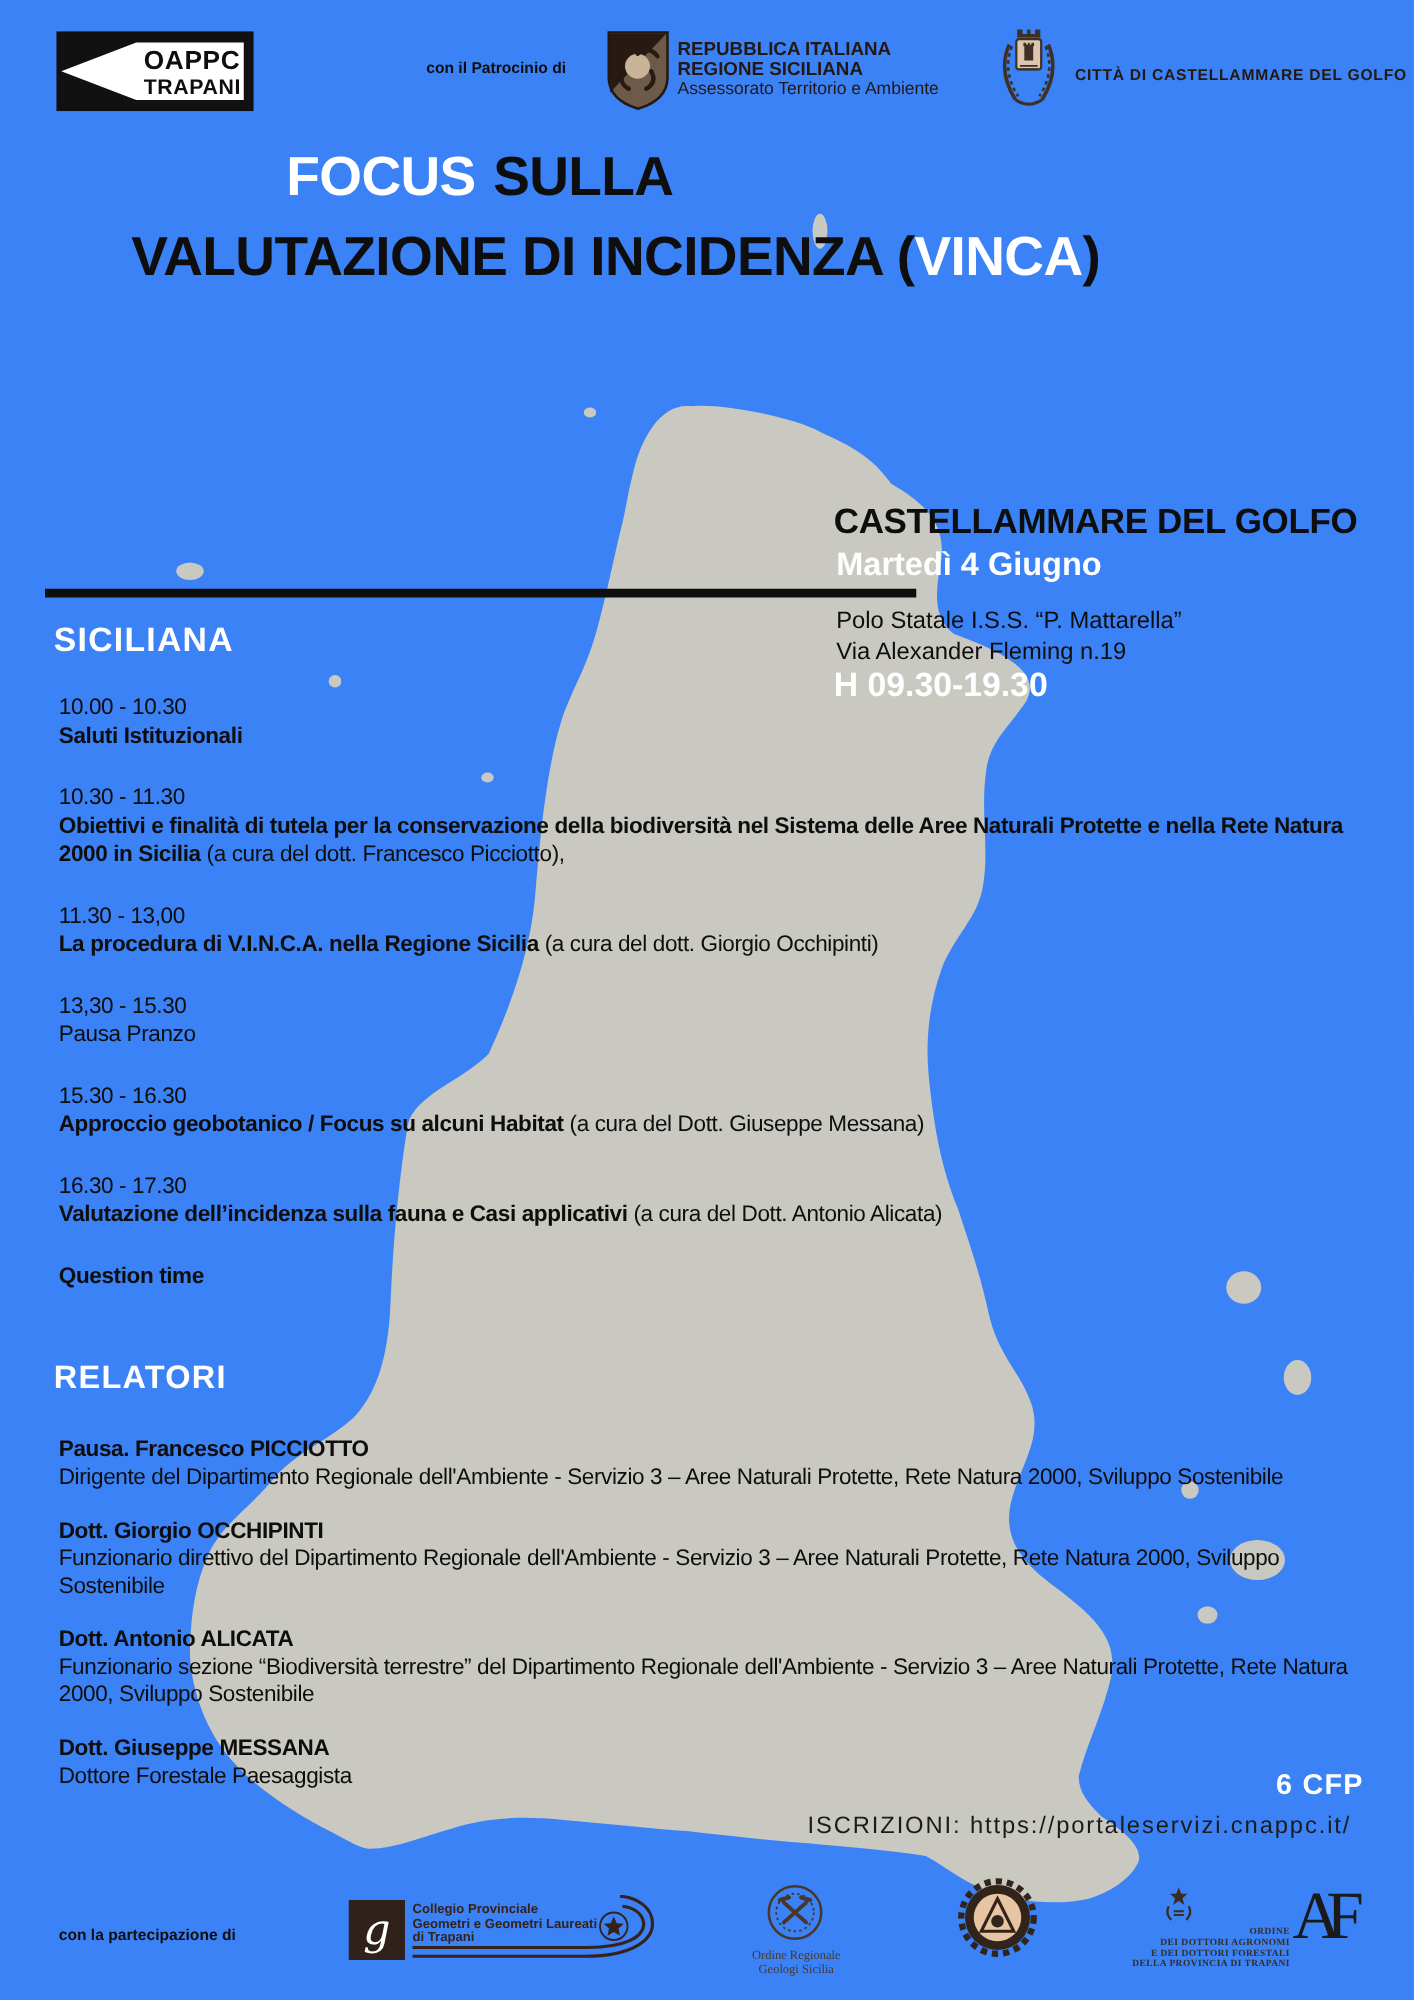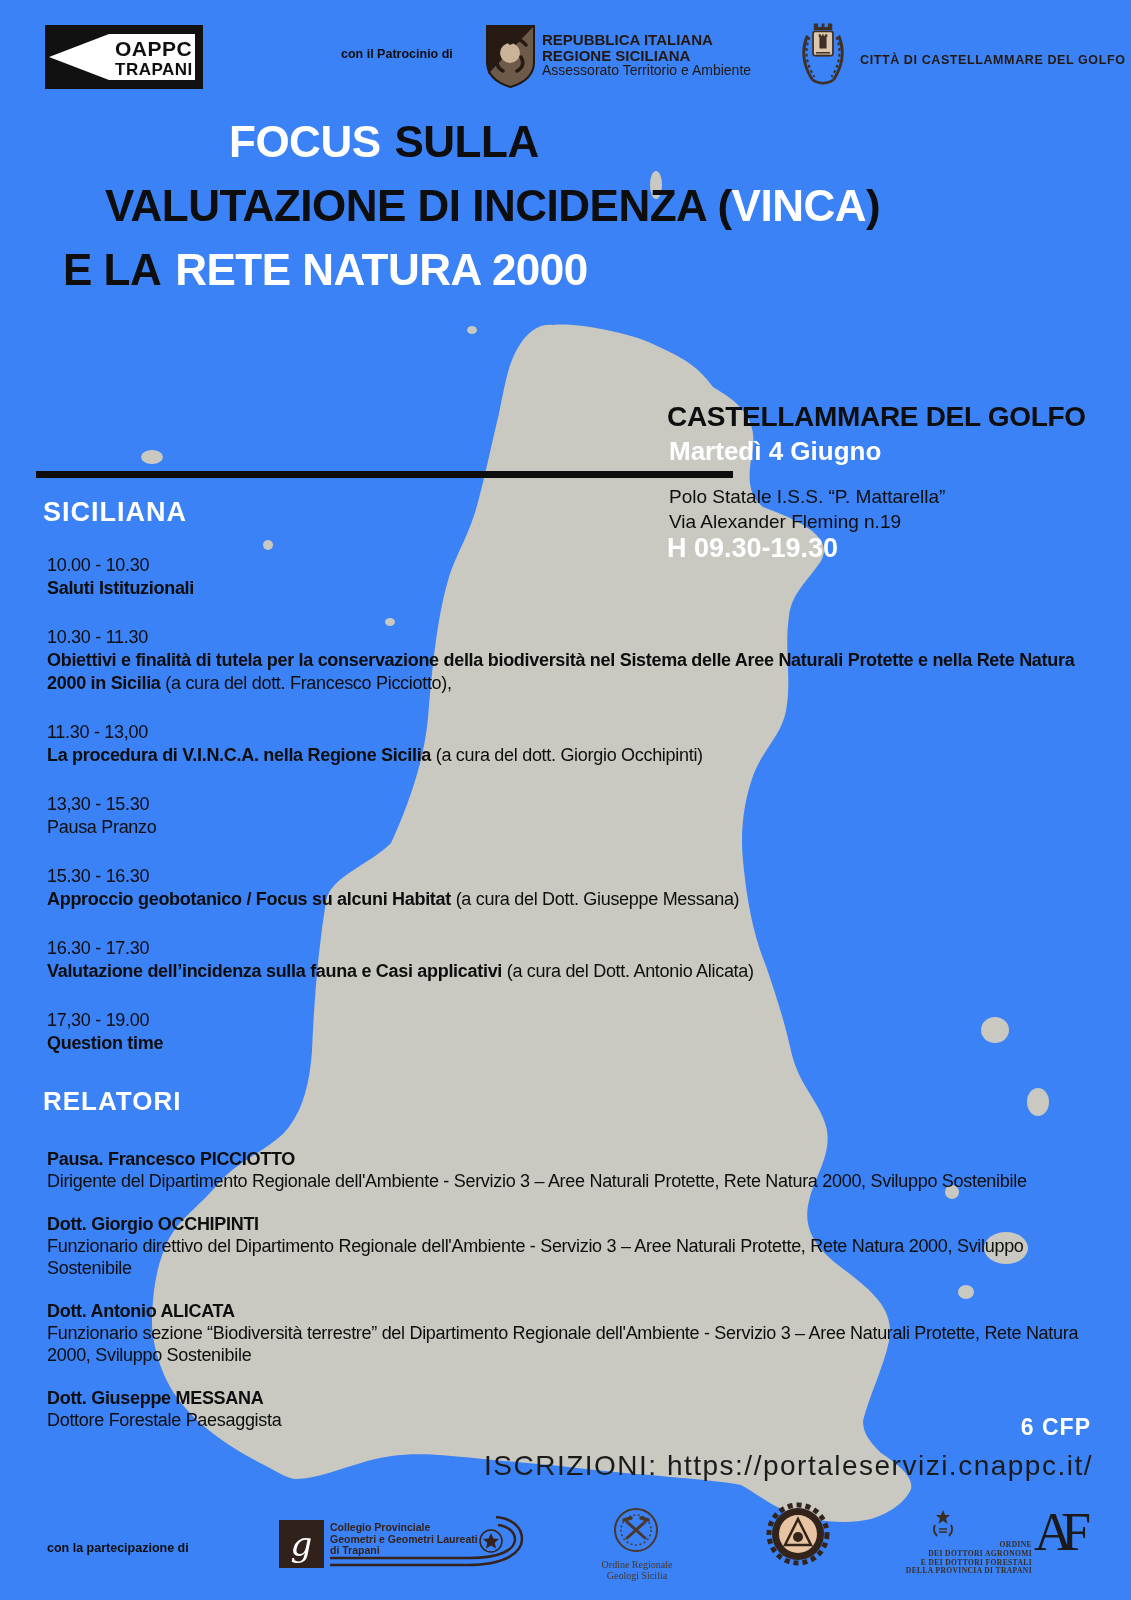--- a/index.html
+++ b/index.html
@@ -43,21 +43,21 @@
   .t-reg{font-weight:normal;}
 
   
   .rel-head{left:43px;top:1086px;font-size:26px;font-weight:bold;color:#fff;letter-spacing:1px;}
   .relatori{left:47px;top:1148px;width:1048px;font-size:18px;line-height:22px;letter-spacing:-.3px;}
   .ritem{margin-bottom:21px;}
   .rname{font-weight:bold;}
 
   
   .cfp{right:40px;top:1414px;font-size:23px;font-weight:bold;color:#fff;letter-spacing:1px;}
-  .iscr{right:38px;top:1450px;font-size:28px;letter-spacing:1.5px;color:#1b1b1b;}
+  .iscr{right:50px;top:1450px;font-size:19px;letter-spacing:1.5px;color:#1b1b1b;}
 
   
   .partec{left:47px;top:1541px;font-size:12.5px;font-weight:bold;}
   .geo-square{left:279px;top:1520px;width:45px;height:48px;background:#30211a;display:flex;align-items:center;justify-content:center;}
   .geo-square span{color:#fff;font-family:"DejaVu Serif",serif;font-style:italic;font-size:34px;line-height:34px;}
   .geo-text{left:330px;top:1522px;line-height:11.5px;}
   .geo-text div{font-size:10.5px;font-weight:bold;color:#35221a;line-height:11.5px;}
   .swoosh{left:328px;top:1516px;}
   .geologi-seal{left:612px;top:1504px;}
   .geologi-text{left:590px;top:1560px;width:94px;text-align:center;font-family:"Liberation Serif",serif;
@@ -146,23 +146,20 @@
   </svg>
   <span class="abs citta">CITTÀ DI CASTELLAMMARE DEL GOLFO</span>
 
   <div class="abs title">
     <div class="tl1">
       <span class="w gap-r">FOCUS</span><span>SULLA</span>
     </div>
     <div class="tl2">
       <span>VALUTAZIONE DI INCIDENZA (</span><span class="w">VINCA</span><span>)</span>
     </div>
-    <div>
-      <span class="gap-r">E LA</span><span class="w">RETE NATURA 2000</span>
-    </div>
   </div>
 
   <div class="abs ev-city">CASTELLAMMARE DEL GOLFO</div>
   <div class="abs ev-date">Martedì 4 Giugno</div>
   <div class="abs ev-v1">Polo Statale I.S.S. “P. Mattarella”</div>
   <div class="abs ev-v2">Via Alexander Fleming n.19</div>
   <div class="abs ev-h">H 09.30-19.30</div>
 
   <div class="abs divider"></div>
 
@@ -186,21 +183,20 @@
     </div>
     <div class="pitem">
       <div>15.30 - 16.30</div>
       <div><span class="ptitle">Approccio geobotanico / Focus su alcuni Habitat</span><span class="pnote"> (a cura del Dott. Giuseppe Messana)</span></div>
     </div>
     <div class="pitem">
       <div>16.30 - 17.30</div>
       <div><span class="ptitle">Valutazione dell’incidenza sulla fauna e Casi applicativi</span><span class="pnote"> (a cura del Dott. Antonio Alicata)</span></div>
     </div>
     <div class="pitem">
-      <div>17,30 - 19.00</div>
       <div><span class="ptitle">Question time</span></div>
     </div>
   </div>
 
   <div class="abs rel-head">RELATORI</div>
   <div class="abs relatori">
     <div class="ritem">
       <div class="rname">Pausa. Francesco PICCIOTTO</div>
       <div>Dirigente del Dipartimento Regionale dell'Ambiente - Servizio 3 – Aree Naturali Protette, Rete Natura 2000, Sviluppo Sostenibile</div>
     </div>

